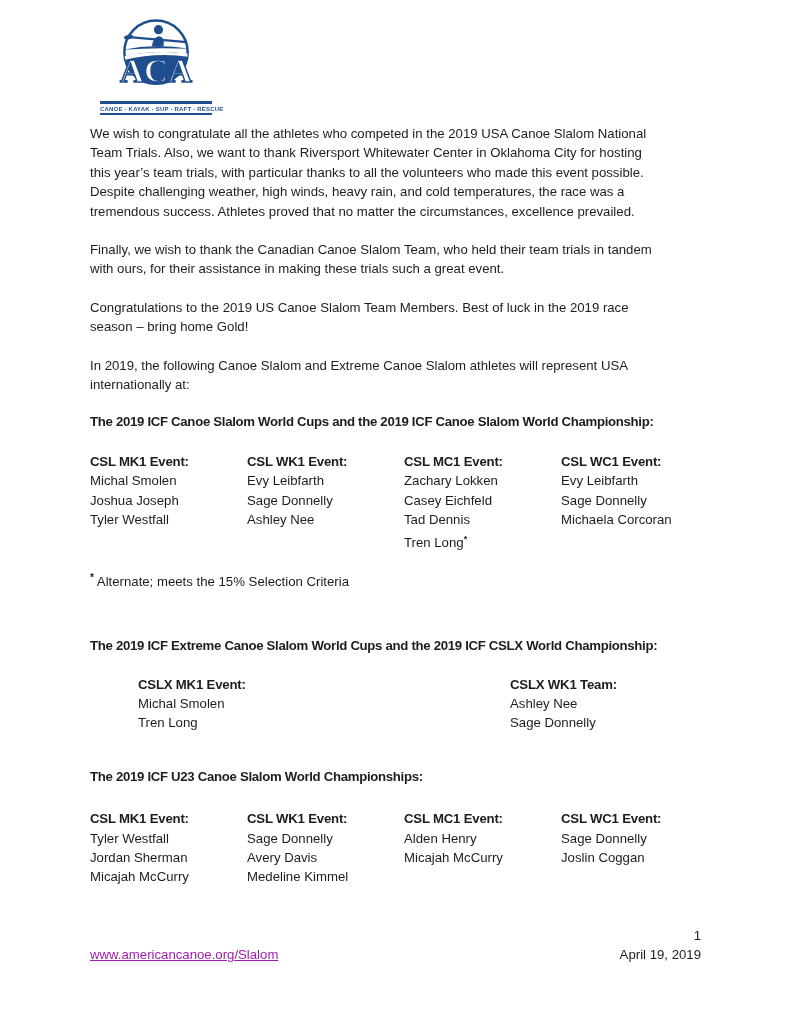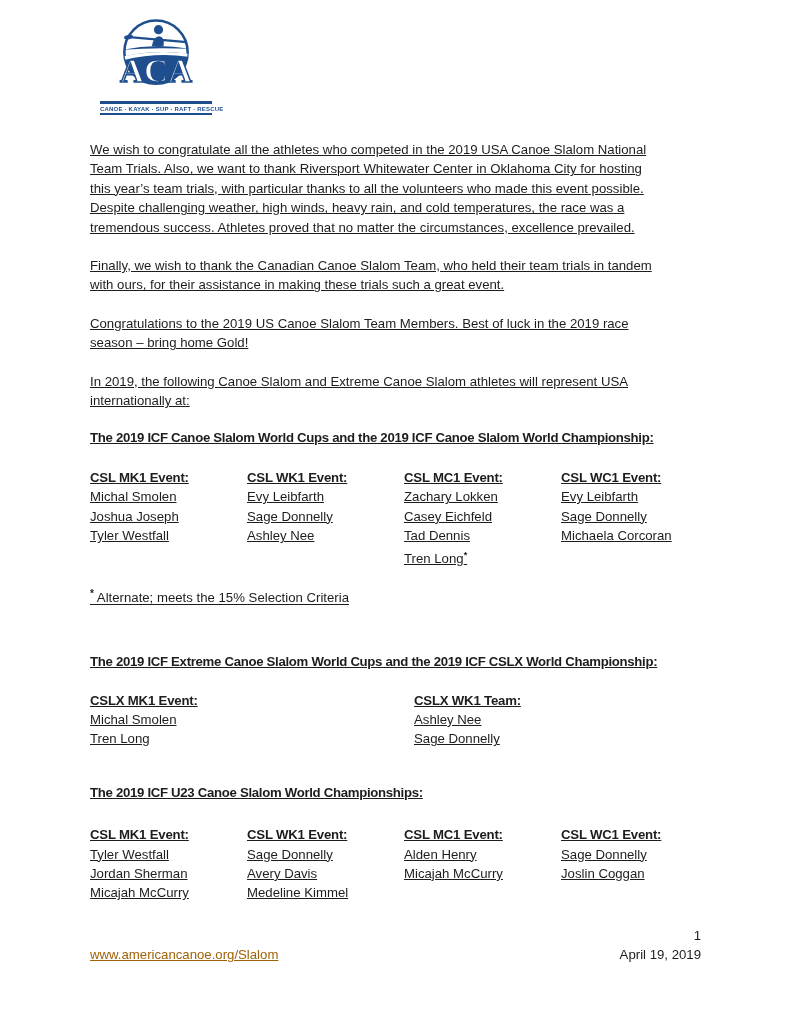--- a/index.html
+++ b/index.html
@@ -23,47 +23,47 @@
     padding:1.5px 0 1px 0;
     font-size:6px;
     letter-spacing:0.2px;
     font-weight:bold;
     color:#1f4e8e;
     text-align:center;
     white-space:nowrap;
   }
   
   .content {
-    position:absolute; left:90px; top:140px; width:628px;
-    font-size:13.2px; line-height:19.4px;text-decoration:underline;
+    position:absolute; left:90px; top:124px; width:628px;
+    font-size:13.2px; line-height:19.4px;
   }
   .p { white-space:pre-line; margin-bottom:19px; }
   .p.last-intro { margin-bottom:18px; }
   .heading {
     font-weight:bold;
     letter-spacing:-0.3px;
     white-space:nowrap;
   }
   .h1 { margin-bottom:20px; }
   .h2 { margin-bottom:19px; }
   .cols { display:flex; }
   .col { width:157px; flex:0 0 157px; }
-  .cols.two .col { width:324px; flex:0 0 324px; }
+  .cols.two .col { width:324px; flex:0 0 324px;margin-left:48px; }
   .col-header { font-weight:bold; letter-spacing:-0.2px; white-space:nowrap; }
   .athlete { white-space:nowrap; }
   .athlete sup { font-weight:bold; font-size:9px; }
   .table-1 { margin-bottom:16px; }
   .table-2 { margin-bottom:34px; }
   .footnote { margin-bottom:44px; }
   .footnote sup { font-weight:bold; font-size:10px; }
   .h3 { margin-bottom:23px; }
   
   .footer-link {
     position:absolute; left:90px; top:947px;
-    font-size:13.2px; color:#a16207; text-decoration:underline; cursor:pointer;
+    font-size:13.2px; color:#a21caf; text-decoration:underline; cursor:pointer;
   }
   .footer-right {
     position:absolute; right:90px; top:926px;
     font-size:13.2px; line-height:19.4px; text-align:right;
   }
 </style>
 </head>
 <body>
 
 <div class="page">

